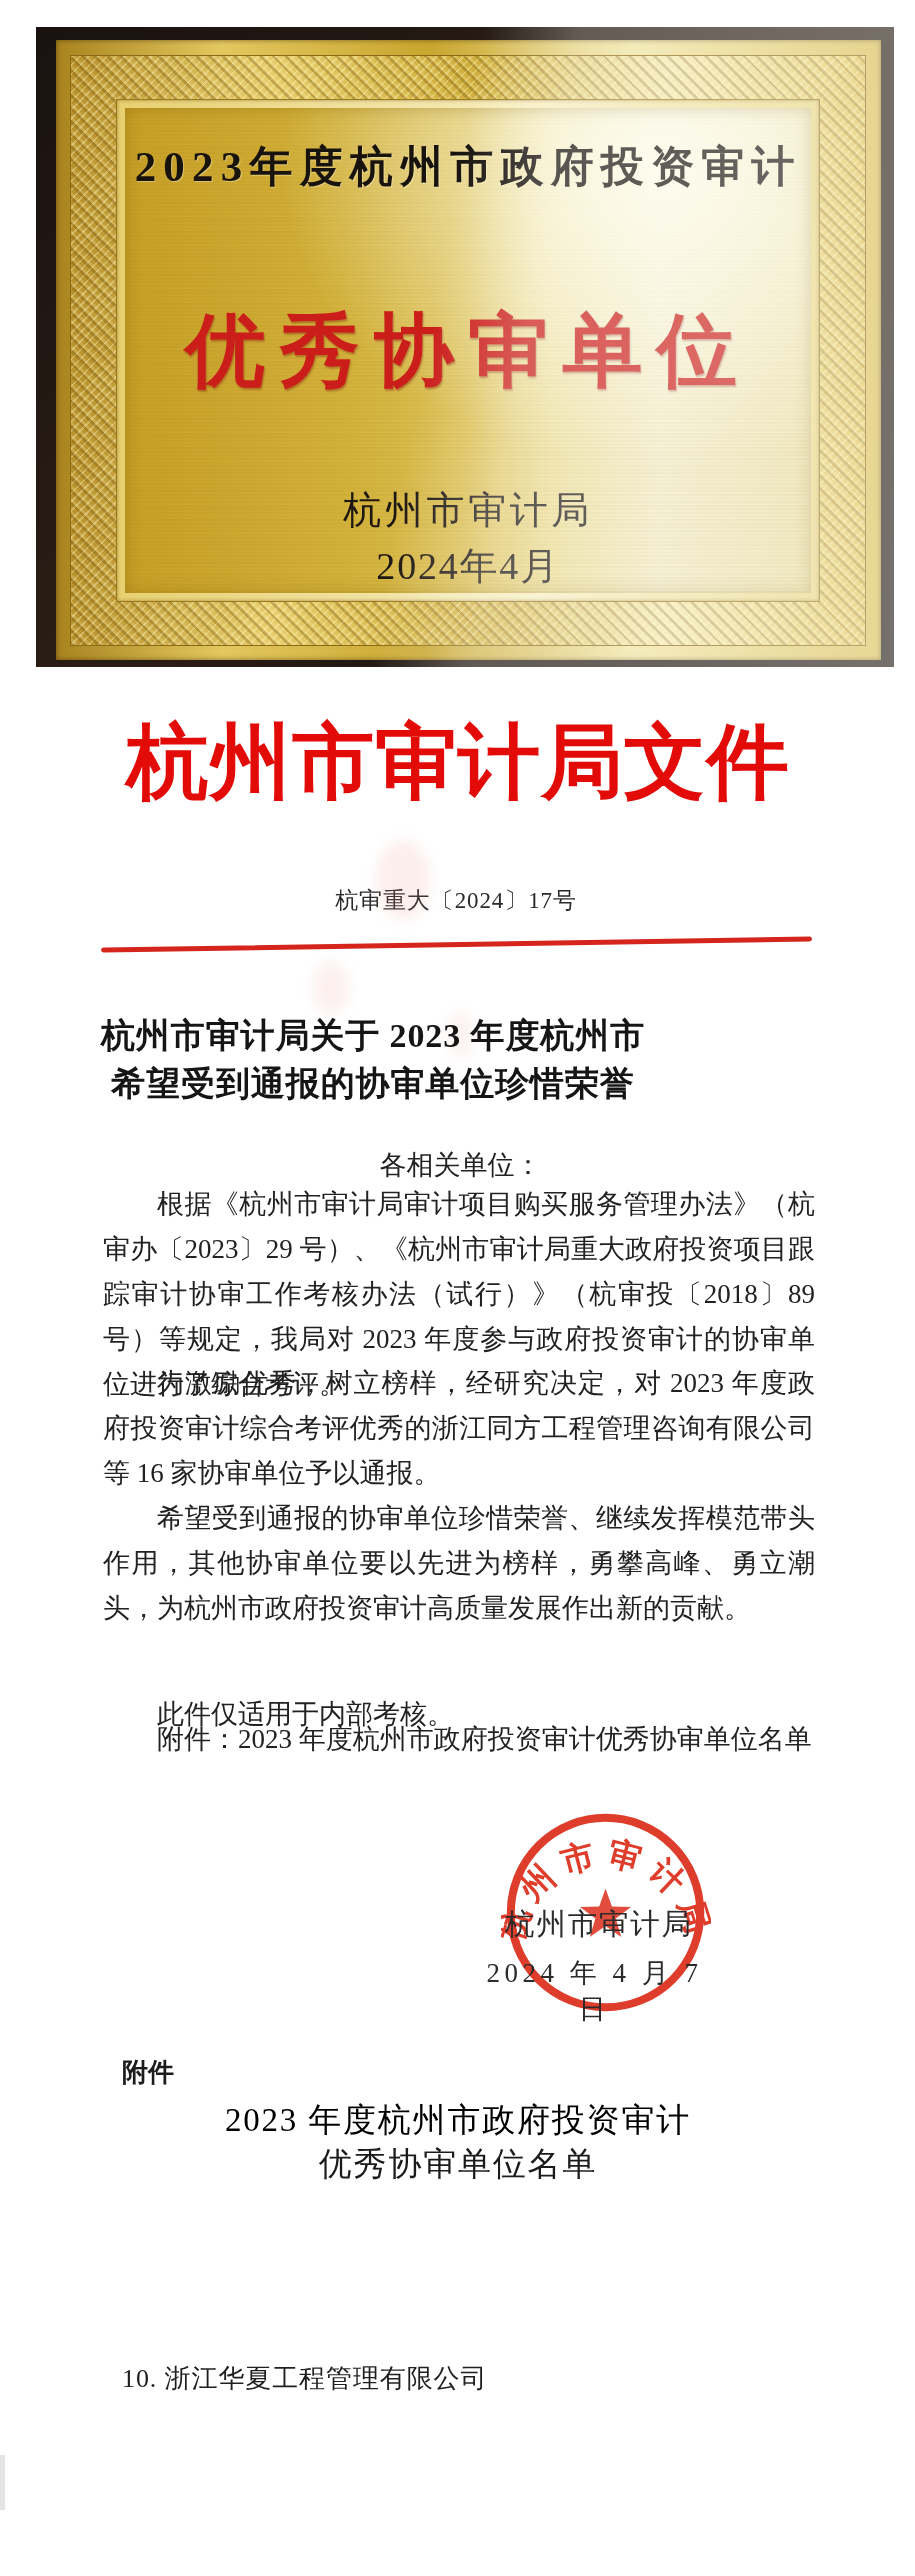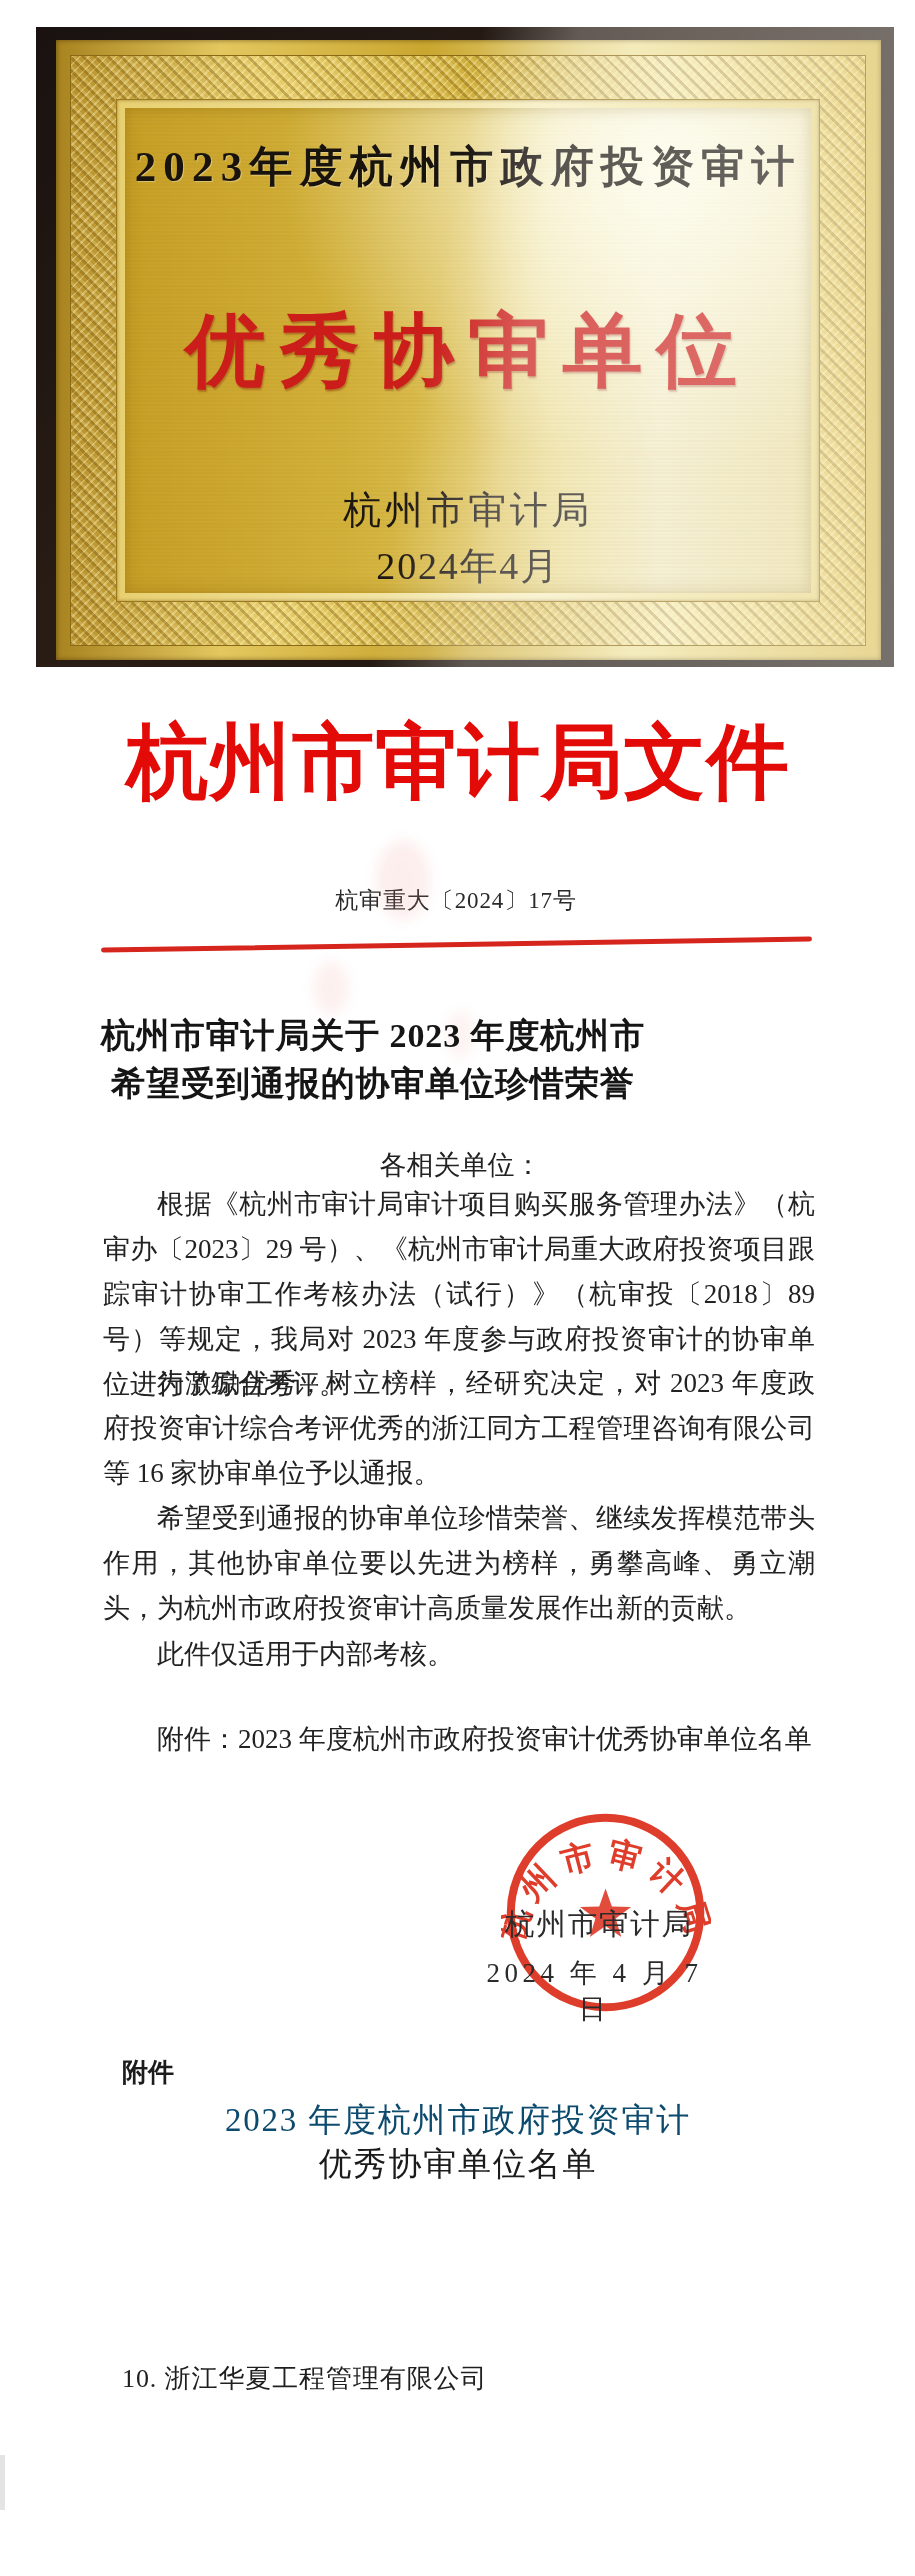--- a/index.html
+++ b/index.html
@@ -60,21 +60,21 @@
   
   .seal-svg{position:absolute;top:1808px;left:501px;width:210px;height:210px;opacity:.93;}
   .seal-unit{position:absolute;top:1905px;left:483px;width:232px;text-align:center;
          font-size:29.5px;color:#2b2b2b;letter-spacing:1.8px;}
   .seal-date{position:absolute;top:1955px;left:474px;width:241px;text-align:center;
          font-size:27px;color:#2b2b2b;letter-spacing:4.5px;}
 
   
   .attach-label{position:absolute;top:2055px;left:122px;font-size:26px;font-weight:bold;
          font-family:"Liberation Sans","DejaVu Sans",sans-serif;color:#1c1c1c;}
-  .attach-title1{position:absolute;top:2098px;left:0;width:916px;font-size:33px;color:#0c4a6e;letter-spacing:1.8px;}
+  .attach-title1{position:absolute;top:2098px;left:0;width:916px;font-size:33px;color:#000000;letter-spacing:1.8px;}
   .attach-title2{position:absolute;top:2142px;left:0;width:916px;font-size:33px;color:#1b1b1b;letter-spacing:1.8px;}
   .attach-item{position:absolute;top:2361px;left:122px;font-size:26px;color:#1f1f1f;letter-spacing:0.9px;}
 
   .edge-artifact{position:absolute;top:2455px;left:0;width:4.5px;height:55px;background:#d9d9d9;opacity:.7;}
 </style>
 </head>
 <body>
 
 <div class="screen">
 
@@ -107,21 +107,21 @@
   <div class="doc-title center">
     <div>杭州市审计局关于 2023 年度杭州市</div>
     <div>希望受到通报的协审单位珍惜荣誉</div>
   </div>
 
   <div class="salutation body-text">各相关单位：</div>
 
   <div class="para body-text" style="top:1182px;">根据《杭州市审计局审计项目购买服务管理办法》（杭审办〔2023〕29 号）、《杭州市审计局重大政府投资项目跟踪审计协审工作考核办法（试行）》（杭审投〔2018〕89 号）等规定，我局对 2023 年度参与政府投资审计的协审单位进行了综合考评。</div>
   <div class="para body-text" style="top:1361px;">为激励优秀，树立榜样，经研究决定，对 2023 年度政府投资审计综合考评优秀的浙江同方工程管理咨询有限公司等 16 家协审单位予以通报。</div>
   <div class="para body-text" style="top:1496px;">希望受到通报的协审单位珍惜荣誉、继续发挥模范带头作用，其他协审单位要以先进为榜样，勇攀高峰、勇立潮头，为杭州市政府投资审计高质量发展作出新的贡献。</div>
-  <div class="para body-text" style="top:1632px;">此件仅适用于内部考核。</div>
+  <div class="para body-text" style="top:1692px;">此件仅适用于内部考核。</div>
   <div class="para body-text" style="top:1717px;">附件：2023 年度杭州市政府投资审计优秀协审单位名单</div>
 
   <svg class="seal-svg" viewBox="0 0 235 235">
     <circle cx="117" cy="117" r="106" fill="none" stroke="#dd2f1b" stroke-width="9"></circle>
     <path id="sealTextArc" d="M 26 138 A 93 93 0 0 1 208 138" fill="none"></path>
     <text font-size="37" font-weight="bold" fill="#dd2f1b" letter-spacing="10" font-family="Liberation Serif, DejaVu Serif, serif">
       <textPath href="#sealTextArc" startOffset="50%" text-anchor="middle">杭州市审计局</textPath>
     </text>
     <polygon fill="#dd2f1b" opacity="0.92" points="117,90 124.1,110.3 145.5,110.7 128.4,123.7 134.6,144.3 117,132 99.4,144.3 105.6,123.7 88.5,110.7 109.9,110.3"></polygon>
   </svg>

